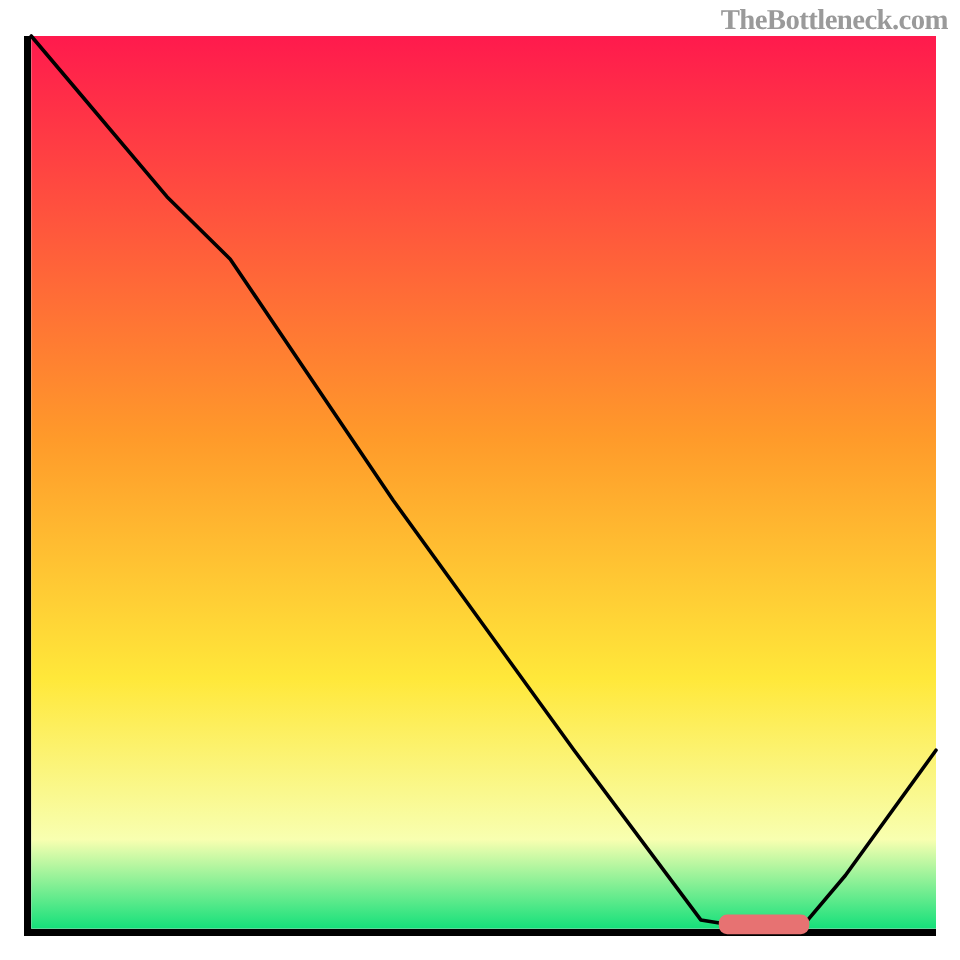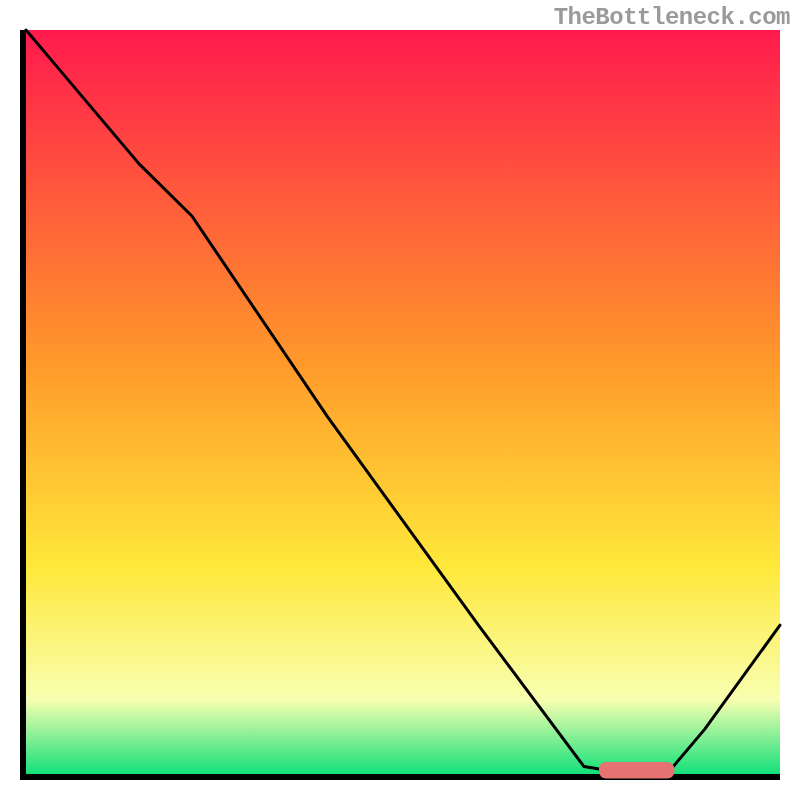--- a/index.html
+++ b/index.html
@@ -2,21 +2,21 @@
 <html><head>
 <meta charset="utf-8">
 <style>
   * { margin: 0; padding: 0; box-sizing: border-box; }
   html, body { width: 800px; height: 800px; background: #fff; }
   .container { position: relative; width: 800px; height: 800px; }
   .watermark {
     position: absolute;
     top: 4px;
     right: 10px;
-    font-family: Liberation Mono, monospace;
+    font-family: Liberation Serif, serif;
     font-size: 24px;
     font-weight: 600;
     color: #9a9a9a;
     letter-spacing: -0.5px;
     z-index: 10;
   }
   .plot-frame {
     position: absolute;
     left: 20px;
     top: 30px;

